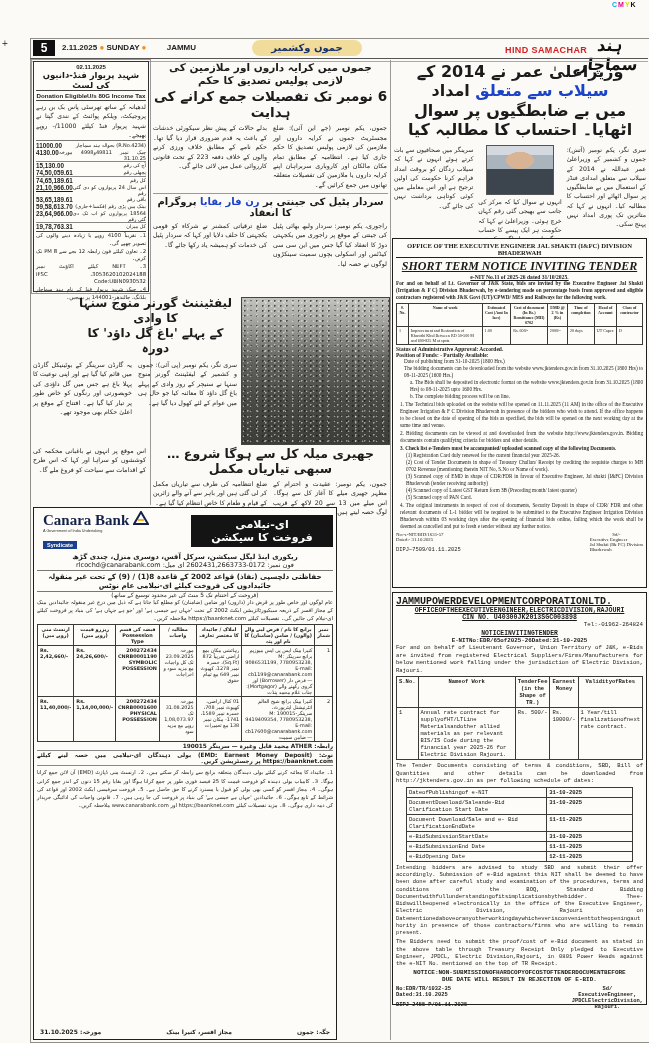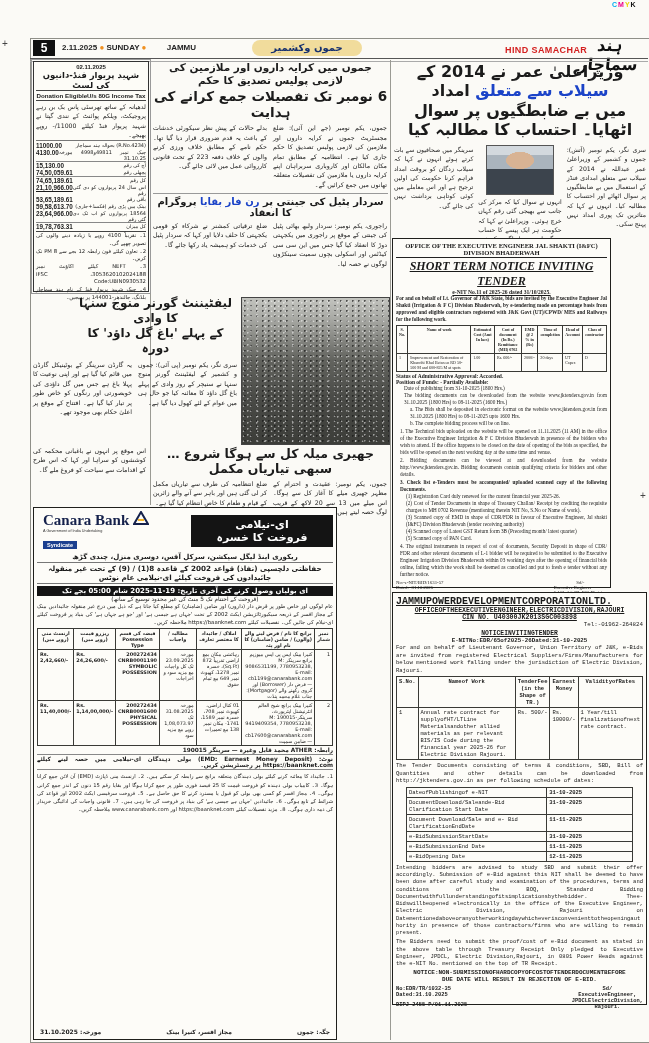--- a/index.html
+++ b/index.html
@@ -164,21 +164,21 @@
     <div style="display:flex;gap:5px;margin-top:6px;">
       <div class="u" style="width:80px;font-size:6.2px;line-height:1.5;">سرینگر میں صحافیوں سے بات کرتے ہوئے انہوں نے کہا کہ سیلاب زدگان کو بروقت امداد فراہم کرنا حکومت کی اولین ترجیح ہے اور اس معاملے میں کوئی کوتاہی برداشت نہیں کی جائے گی۔</div>
       <div style="width:84px;">
         <div class="portrait" style="width:66px;height:48px;margin:0 auto 2px auto;"></div>
         <div class="u" style="font-size:6.2px;line-height:1.5;">انہوں نے سوال کیا کہ مرکز کی جانب سے بھیجی گئی رقم کہاں خرچ ہوئی۔ وزیراعلیٰ نے کہا کہ حکومت ہر ایک پیسے کا حساب دے گی اور بے ضابطگیوں کے ذمہ داروں کا تعین کیا جائے گا۔</div>
       </div>
       <div class="u" style="width:80px;font-size:6.2px;line-height:1.5;">سری نگر، یکم نومبر (آتش): جموں و کشمیر کے وزیراعلیٰ عمر عبداللہ نے 2014 کے سیلاب سے متعلق امدادی فنڈز کے استعمال میں بے ضابطگیوں پر سوال اٹھائے اور احتساب کا مطالبہ کیا۔ انہوں نے کہا کہ متاثرین تک پوری امداد نہیں پہنچ سکی۔</div>
     </div>
   </div>
 
-  <div class="abs notice-box serif" style="left:392px;top:238px;width:219px;height:350px;padding:3px;box-sizing:border-box;">
+  <div class="abs notice-box serif" style="left:392px;top:238px;width:255px;height:350px;padding:3px;box-sizing:border-box;">
     <div style="font-size:6.6px;font-weight:bold;text-align:center;border-bottom:1px solid #222;padding-bottom:1px;">OFFICE OF THE EXECUTIVE ENGINEER JAL SHAKTI (I&amp;FC) DIVISION BHADERWAH</div>
     <div style="font-size:12px;font-weight:bold;font-style:italic;text-decoration:underline;text-align:center;margin-top:1px;">SHORT TERM NOTICE INVITING TENDER</div>
     <div style="font-size:5.6px;font-weight:bold;text-decoration:underline;text-align:center;">e-NIT No.11 of 2025-26 dated 31/10/2025.</div>
     <div class="tiny-en" style="font-weight:bold;">For and on behalf of Lt. Governor of J&amp;K State, bids are invited by the Executive Engineer Jal Shakti (Irrigation &amp; F C) Division Bhaderwah, by e-tendering mode on percentage basis from approved and eligible contractors registered with J&amp;K Govt (UT)/CPWD/ MES and Railways for the following work.</div>
     <table style="width:100%;font-size:4.1px;margin-top:2px;">
       <tbody>
           <tr>
         <th>S. No.</th>
         <th style="width:30%;">Name of work</th>
         <th>Estimated Cost (Amt In lacs)</th>
@@ -316,26 +316,26 @@
                 <path d="M1 13 L8 1 L15 13 Z" fill="none" stroke="#15214b" stroke-width="2"></path>
                 <path d="M5 9 L11 9" stroke="#f6b221" stroke-width="2"></path>
               </svg>
           </span>
         </div>
         <div style="font-size:3.8px;color:#333;">A Government of India Undertaking</div>
         <div style="display:inline-block;background:#1b3f8f;color:#fff;font-size:5.5px;font-weight:bold;padding:1px 4px;margin-top:1px;">Syndicate</div>
       </div>
       <div class="blackbar uc" style="width:134px;padding:3px 4px;">
         <div style="font-size:11px;font-weight:bold;">ای-نیلامی</div>
-        <div style="font-size:11px;font-weight:bold;">فروخت کا خسرہ</div>
+        <div style="font-size:11px;font-weight:bold;">فروخت کا سیکشن</div>
       </div>
     </div>
     <div class="uc" style="font-size:7px;font-weight:bold;margin-top:2px;">ریکوری اینڈ لیگل سیکشن، سرکل آفس، دوسری منزل، چندی گڑھ</div>
+    <div class="uc" style="font-size:6.5px;">فون نمبر: 0172-2602431,2663733 ای میل: rlcochd@canarabank.com</div>
     <div class="uc" style="font-size:7.2px;font-weight:bold;border-top:1px solid #777;border-bottom:1px solid #777;padding:1px 0;margin-top:1px;">حفاظتی دلچسپی (نفاذ) قواعد 2002 کے قاعدہ 8(1) / (9) کے تحت غیر منقولہ جائیدادوں کی فروخت کیلئے ای-نیلامی عام نوٹس</div>
-    <div class="blackbar uc" style="font-size:7px;font-weight:bold;padding:1px 3px;margin-top:2px;">ای بولیاں وصول کرنے کی آخری تاریخ: 19-11-2025 شام 05:00 بجے تک</div>
     <div class="uc" style="font-size:5.8px;">(فروخت کے اختتام تک 5 منٹ کی غیر محدود توسیع کے ساتھ)</div>
     <div class="u" style="font-size:5.4px;line-height:1.45;margin-top:1px;">عام لوگوں اور خاص طور پر قرض دار (داروں) اور ضامن (ضامنان) کو مطلع کیا جاتا ہے کہ ذیل میں درج غیر منقولہ جائیدادیں بینک کے مجاز افسر کے ذریعہ سیکیورٹائزیشن ایکٹ 2002 کے تحت 'جہاں ہے جیسی ہے' اور 'جو ہے جہاں ہے' کی بنیاد پر فروخت کیلئے ای-نیلام کی جائیں گی۔ تفصیلات کیلئے https://baanknet.com ملاحظہ کریں۔</div>
     <table style="width:100%;direction:rtl;font-family:'DejaVu Sans',sans-serif;font-size:4.9px;margin-top:2px;">
       <tbody>
           <tr>
         <th style="width:4%;">نمبر شمار</th>
         <th style="width:25%;">برانچ کا نام / قرض لینے والے (والوں) / ضامن (ضامنان) کا نام اور پتہ</th>
         <th style="width:21%;">املاک / جائیداد کا مختصر تعارف</th>
         <th style="width:13%;">مطالبہ / واجبات</th>
         <th style="width:13%;">قبضہ کی قسم Possession Type</th>

